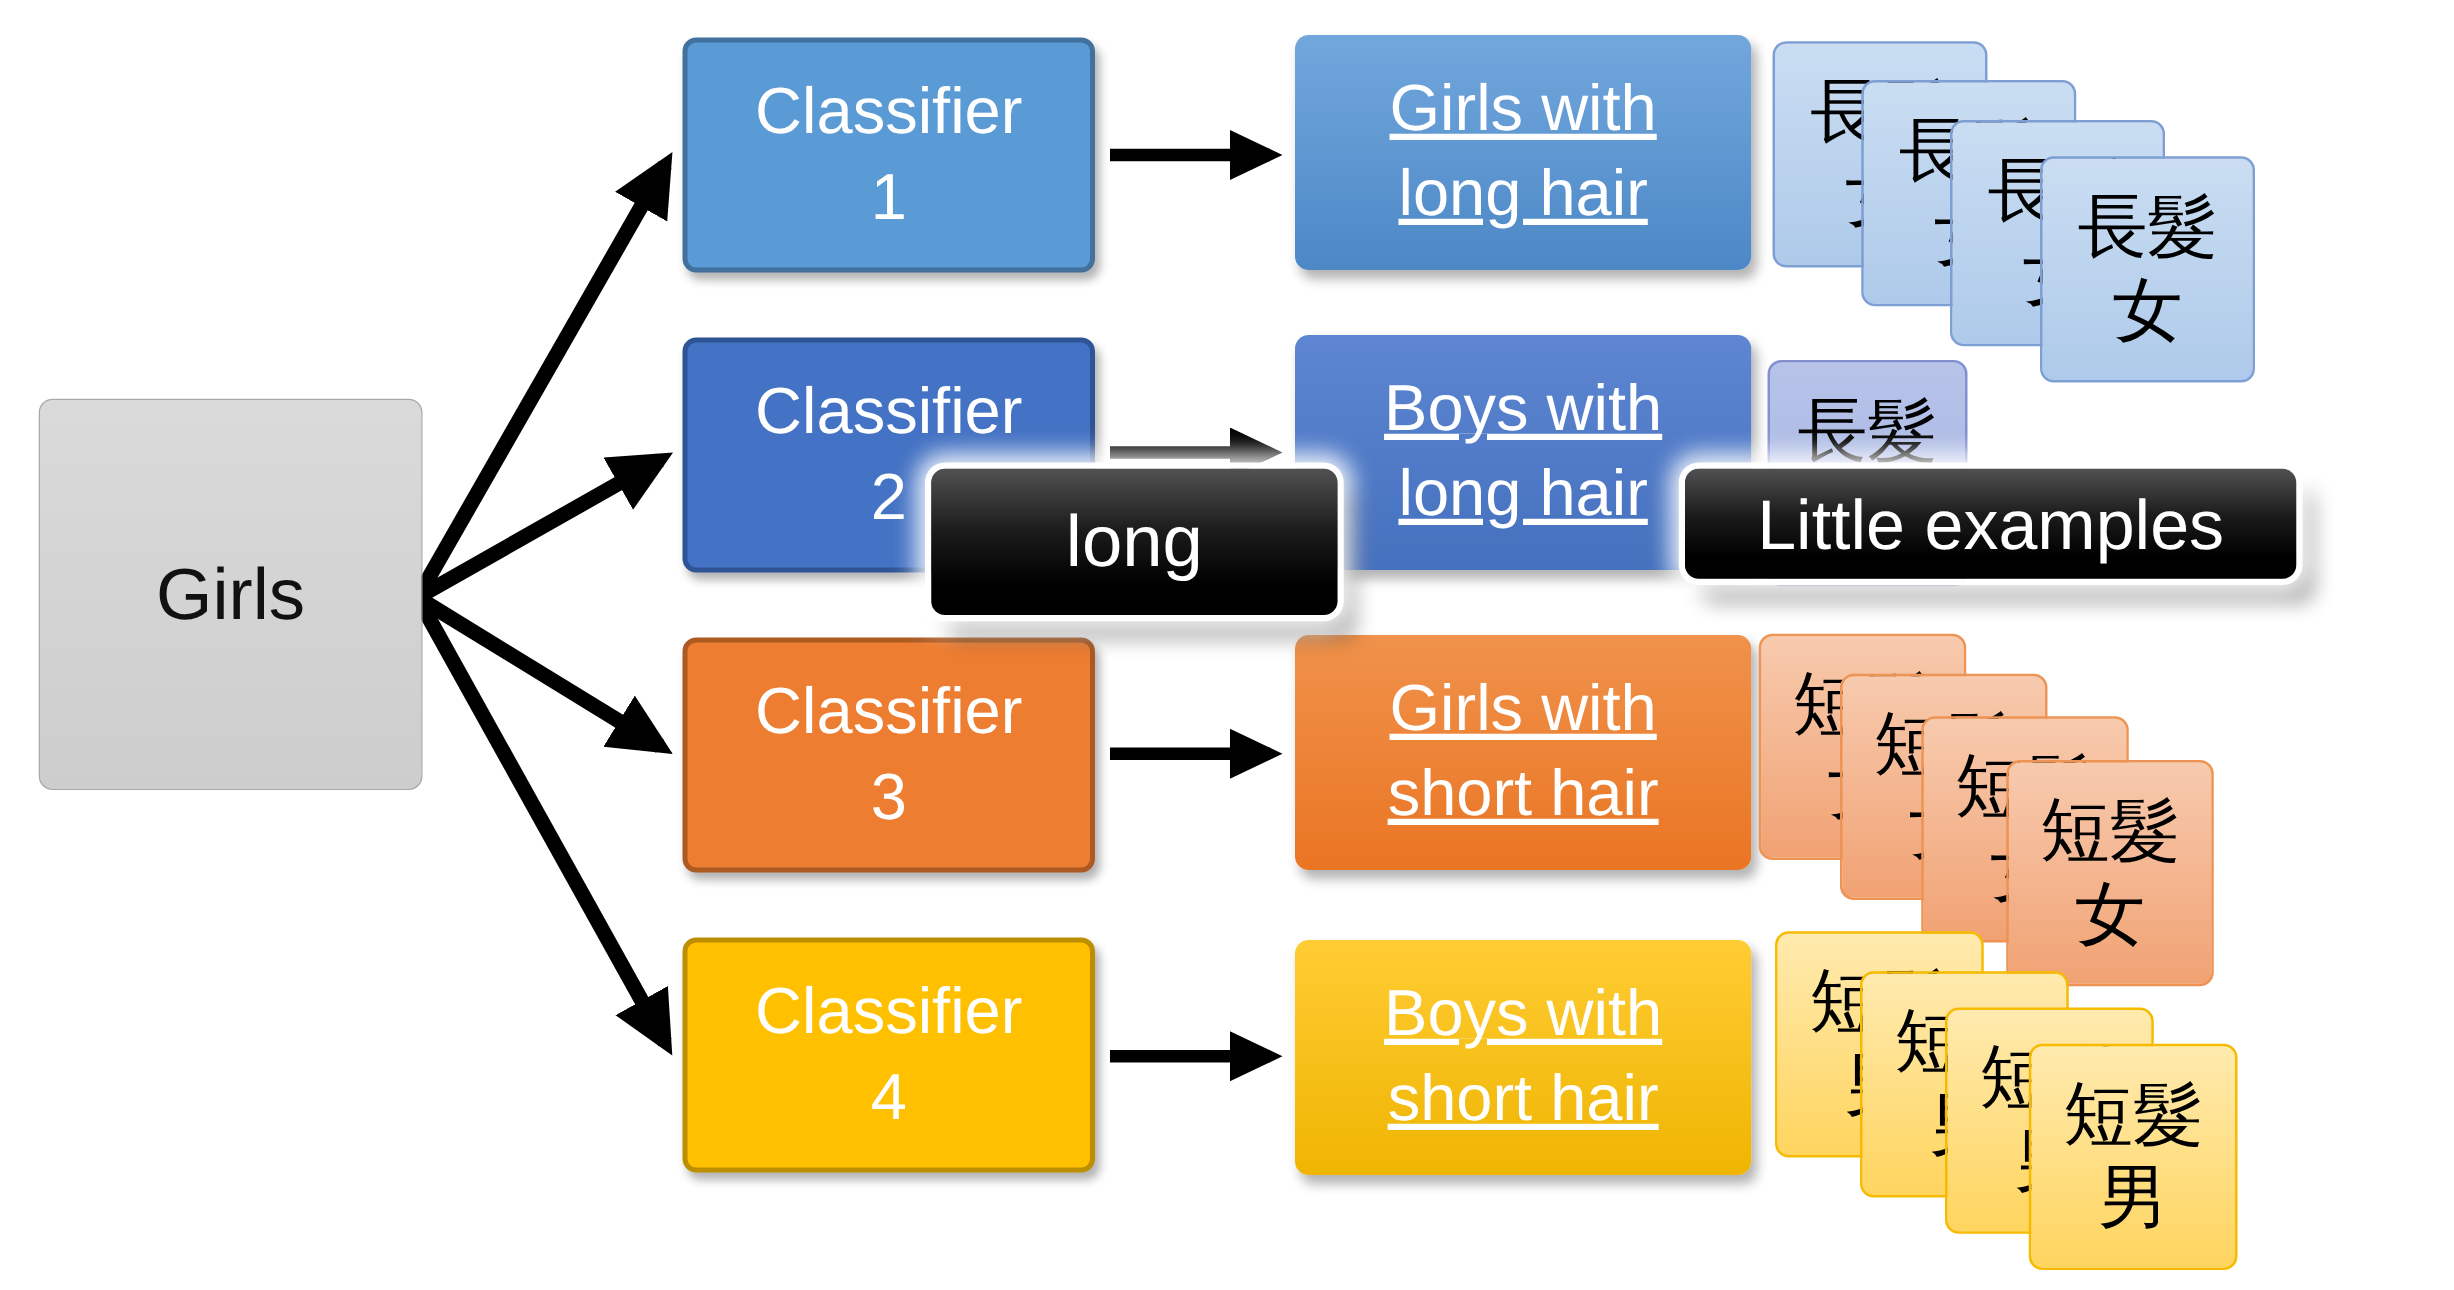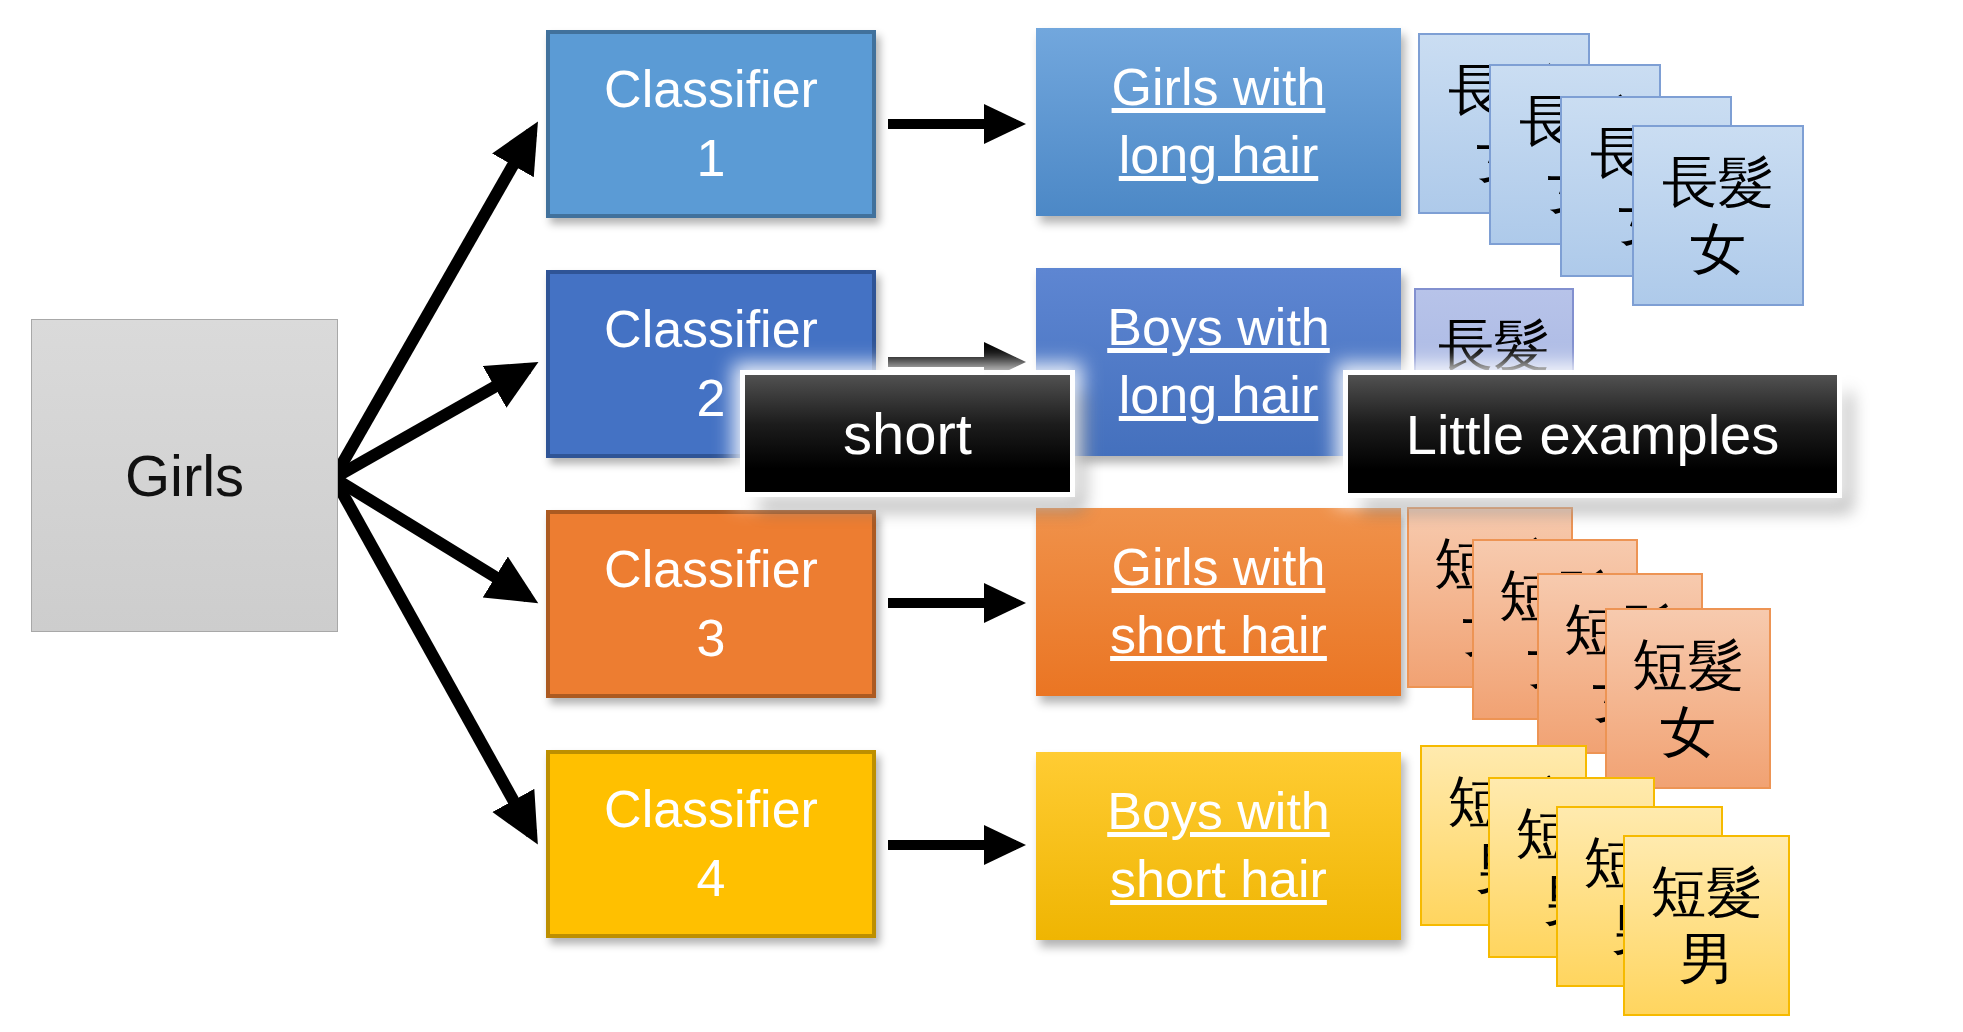--- a/index.html
+++ b/index.html
@@ -1,18 +1,18 @@
 <!DOCTYPE html>
 <html><head>
 <meta charset="utf-8">
 <style>
   html,body{margin:0;padding:0;background:#ffffff;}
   .canvas{position:relative;width:1963px;height:1032px;background:#ffffff;overflow:hidden;
           font-family:"Liberation Sans",sans-serif;}
-  .abs{position:absolute;box-sizing:border-box;}
+  .abs{position:absolute;box-sizing:border-box;border-radius:11px;}
 
   
   .arrows{position:absolute;left:0;top:0;width:1963px;height:1032px;z-index:1;}
 
   
   .image-box{left:31px;top:319px;width:307px;height:313px;
     background:linear-gradient(180deg,#DADADA 0%,#CDCDCD 100%);
     border:1px solid #A8A8A8;display:flex;align-items:center;justify-content:center;
     font-size:58px;color:#111;z-index:2;}
 
@@ -49,21 +49,21 @@
   .r4{width:167px;height:181px;background:linear-gradient(180deg,#FFEAAE 0%,#FFD55F 100%);border-color:#F6BA00;}
   .r4.p1{left:1420px;top:745px;} .r4.p2{left:1488px;top:777px;}
   .r4.p3{left:1556px;top:806px;} .r4.p4{left:1623px;top:835px;}
 
   
   .callout{display:flex;align-items:center;justify-content:center;color:#fff;z-index:10;
     background:linear-gradient(180deg,#515151 0%,#1C1C1C 42%,#000 80%);
     box-shadow:0 0 0 5px rgba(255,255,255,.97),0 0 18px 12px rgba(255,255,255,.88),
                14px 18px 16px rgba(0,0,0,.38);}
   .weak{left:745px;top:375px;width:325px;height:117px;font-size:58px;}
-  .little{left:1348px;top:375px;width:489px;height:118px;font-size:56px;}
+  .little{left:1348px;top:375px;width:489px;height:88px;font-size:56px;}
 </style>
 </head>
 <body>
 
 <div class="canvas">
 
   <svg class="arrows" viewBox="0 0 1963 1032">
     <defs>
       <marker id="ah" markerUnits="strokeWidth" markerWidth="4.6" markerHeight="4.2" refX="3.2" refY="2" orient="auto">
         <path d="M0,0 L4.2,2 L0,4 Z" fill="#000"></path>
@@ -171,19 +171,19 @@
   <div class="abs card r4 p3">
     <span>短髮</span>
     <span>男</span>
   </div>
   <div class="abs card r4 p4">
     <span>短髮</span>
     <span>男</span>
   </div>
 
   <div class="abs callout weak">
-    <span>short</span>
+    <span>long</span>
   </div>
   <div class="abs callout little">
     <span>Little examples</span>
   </div>
 
 </div>
 
 </body></html>

